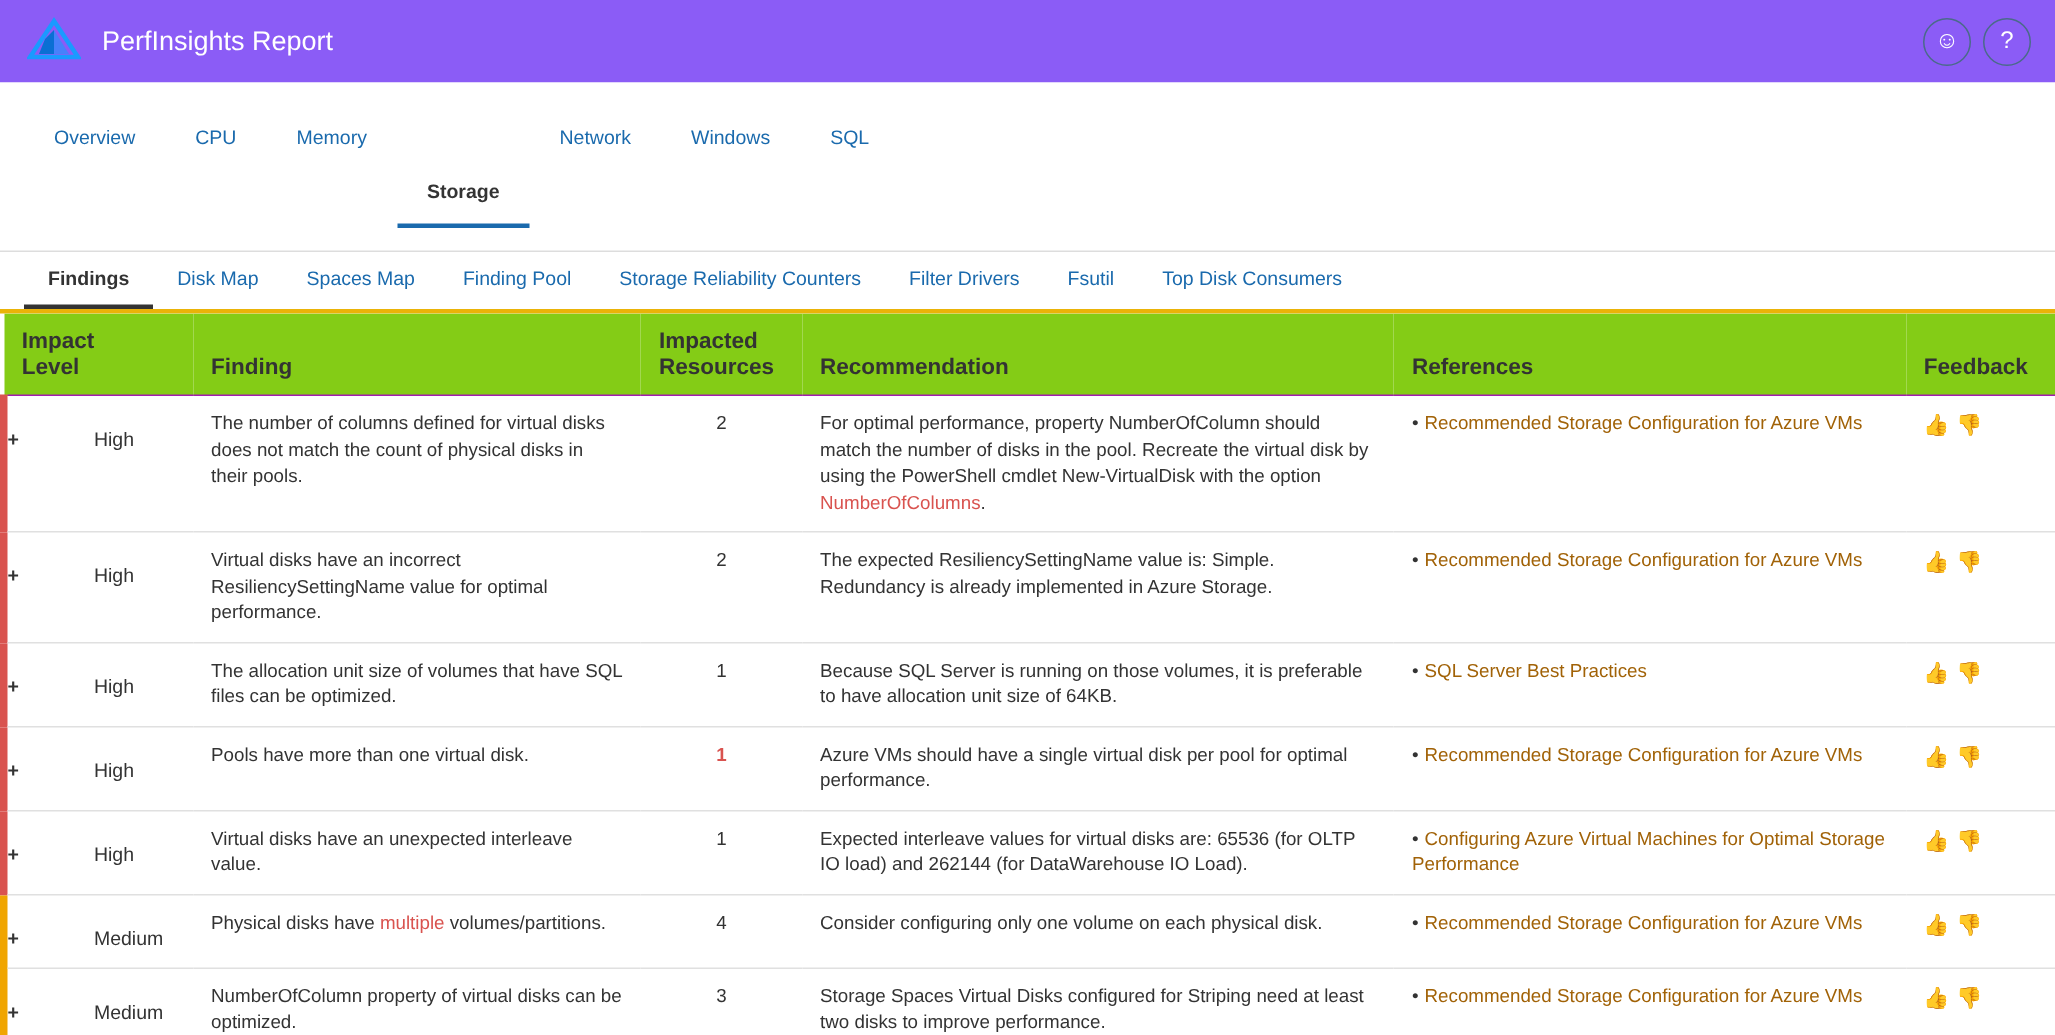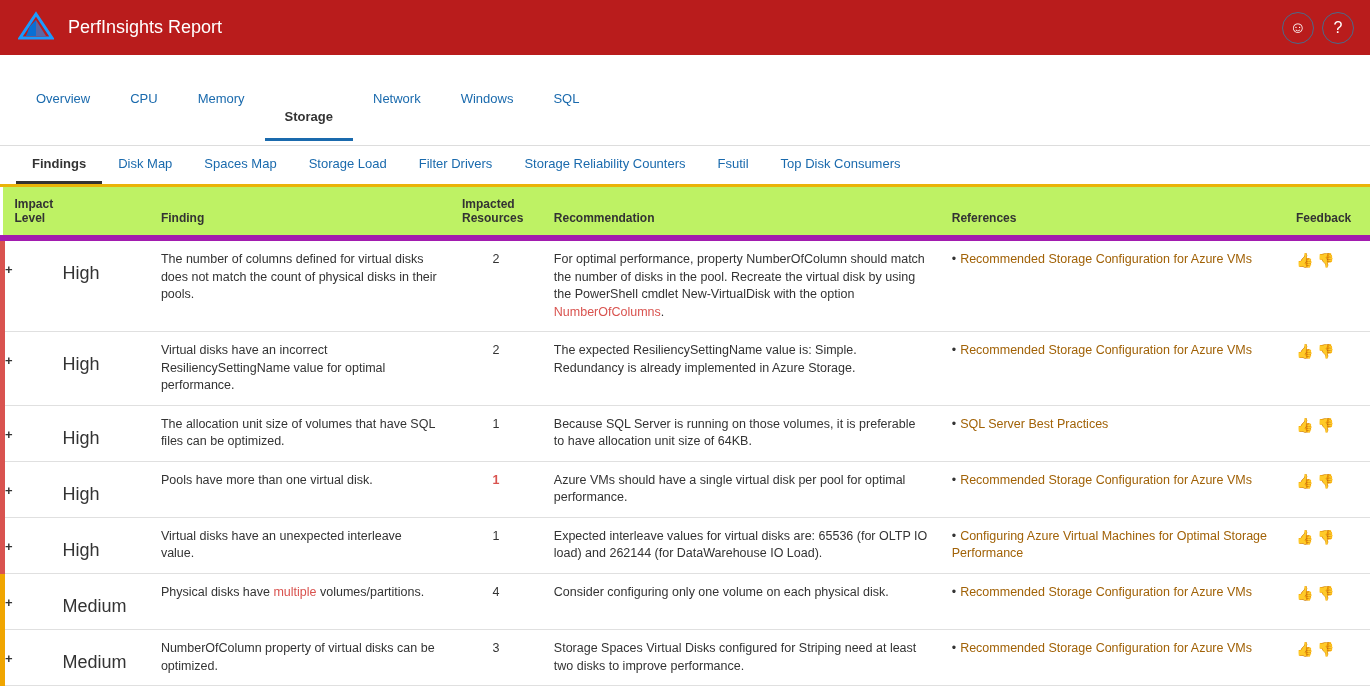--- a/index.html
+++ b/index.html
@@ -1,20 +1,20 @@
 <!DOCTYPE html>
 <html><head>
   <meta charset="utf-8">
   <style>
     * { box-sizing: border-box; margin: 0; padding: 0; }
     body { font-family: 'Segoe UI', Arial, sans-serif; font-size: 13px; background: #fff; color: #333; }
 
     
     .header {
-      background: #b91c1c;
+      background: #8b5cf6;
       height: 55px;
       display: flex;
       align-items: center;
       padding: 0 16px;
       gap: 12px;
     }
     .header-logo {
       width: 40px;
       height: 40px;
       display: flex;
@@ -60,22 +60,21 @@
       color: #fff;
       font-size: 16px;
       cursor: pointer;
     }
 
     
     .top-nav {
       background: #fff;
       border-bottom: 1px solid #ddd;
       display: flex;
-      padding: 4px 16px;
-      align-items: center;
+      padding: 15px 16px;
     }
     .top-nav-tab {
       padding: 14px 20px;
       cursor: pointer;
       color: #1a6aad;
       font-size: 13px;
       border-bottom: 3px solid transparent;
       white-space: nowrap;
     }
     .top-nav-tab.active {
@@ -113,25 +112,25 @@
       overflow-x: auto;
     }
     table {
       width: 100%;
       border-collapse: collapse;
     }
     thead th {
       padding: 10px 12px;
       text-align: left;
       font-weight: 600;
-      font-size: 12px;
+      font-size: 15px;
       color: #333;
-      border-bottom: 6px solid #a21caf;
+      border-bottom: 1px solid #a21caf;
       vertical-align: bottom;
-      background: #bef264;
+      background: #84cc16;
     }
     tbody tr {
       border-bottom: 1px solid #e0e0e0;
     }
     tbody td {
       padding: 10px 12px;
       vertical-align: top;
       font-size: 12.5px;
       line-height: 1.4;
     }
@@ -142,21 +141,21 @@
       white-space: nowrap;
       padding-top: 10px;
     }
     .plus-btn {
       color: #333;
       font-size: 13px;
       cursor: pointer;
       font-weight: bold;
     }
     .impact-label {
-      font-size: 18px;
+      font-size: 13px;
       padding-left: 44px;
     }
     .link-text {
       color: #a16207;
       cursor: pointer;
       text-decoration: none;
     }
     .highlight { color: #d9534f; }
     .feedback-cell {
       display: flex;
@@ -200,23 +199,23 @@
   <div class="top-nav-tab active">Storage</div>
   <div class="top-nav-tab">Network</div>
   <div class="top-nav-tab">Windows</div>
   <div class="top-nav-tab">SQL</div>
 </div>
 
 <div class="sub-nav">
   <div class="sub-nav-tab active">Findings</div>
   <div class="sub-nav-tab">Disk Map</div>
   <div class="sub-nav-tab">Spaces Map</div>
-  <div class="sub-nav-tab">Storage Load</div>
+  <div class="sub-nav-tab">Finding Pool</div>
+  <div class="sub-nav-tab">Storage Reliability Counters</div>
   <div class="sub-nav-tab">Filter Drivers</div>
-  <div class="sub-nav-tab">Storage Reliability Counters</div>
   <div class="sub-nav-tab">Fsutil</div>
   <div class="sub-nav-tab">Top Disk Consumers</div>
 </div>
 
 <div class="table-container">
   <table>
     <thead>
       <tr>
         <th style="width:100px;">Impact<br>Level</th>
         <th style="width:280px;">Finding</th>

